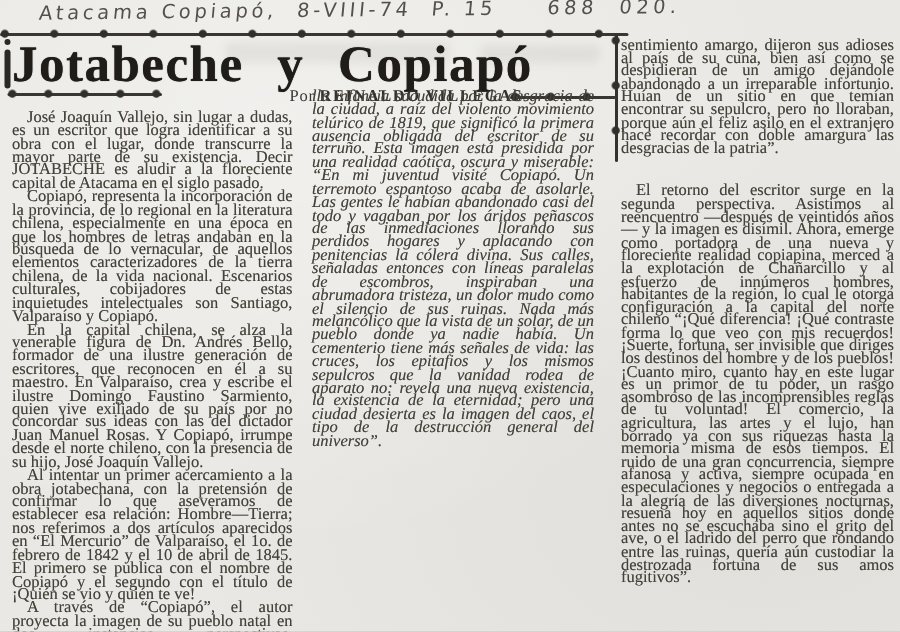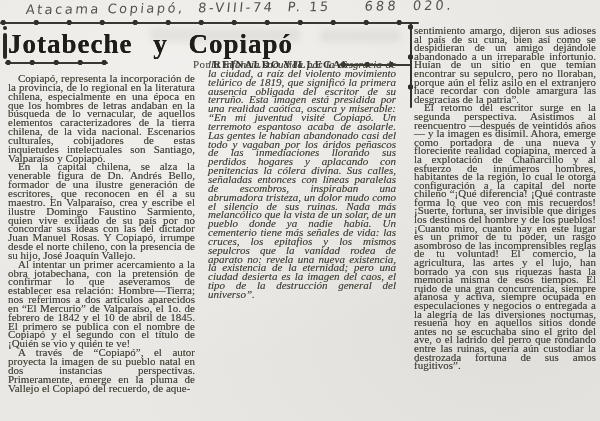--- a/index.html
+++ b/index.html
@@ -60,21 +60,21 @@
     position:absolute;left:3px;top:33px;width:4px;height:26px;
     background:#2b2926;border-radius:2px;
   }
   .left-tick::before{
     content:"";position:absolute;left:0;top:-7px;width:4px;height:4px;
     background:#2b2926;border-radius:50%;
   }
   
   .title{
     position:absolute;left:8px;top:24px;width:402px;height:40px;
-    font-weight:700;font-size:27px;line-height:40px;
+    font-weight:700;font-size:34px;line-height:40px;
     letter-spacing:1px;word-spacing:13px;
     color:#201d19;white-space:nowrap;
     text-shadow:0 0 .5px #201d19;
   }
   .byline{
     position:absolute;left:193px;top:58px;width:150px;
     font-size:11px;letter-spacing:.5px;color:#3c3935;white-space:nowrap;
   }
   .byline .author{font-weight:700;letter-spacing:1px;color:#34312d;}
   
@@ -84,21 +84,21 @@
   
   .col{
     position:absolute;
     font-size:11px;line-height:8.85px;
     text-align:justify;
     color:#464239;
     text-shadow:0 0 .4px rgba(70,66,57,.55);
   }
   .col p{margin:0;text-indent:10px;}
   .col p.no-indent{text-indent:0;}
-  .col p.gap-top{margin-top:0;}
+  .col p.gap-top{margin-top:20px;}
   .dateline{
     text-align:center;padding-left:26px;text-indent:0;margin:0 0 .5px 0;
   }
   .col1{left:8px;top:74px;width:187px;}
   .col2{left:208px;top:60px;width:188px;font-style:italic;}
   .col3{left:414px;top:26px;width:182px;line-height:8.6px;}
 </style>
 </head>
 <body>
 
@@ -112,20 +112,21 @@
 
   <div class="smudge" style="left:150px;top:28px;width:150px;height:14px;"></div>
   <div class="smudge" style="left:320px;top:30px;width:80px;height:12px;"></div>
 
   <div class="title">Jotabeche y Copiapó</div>
   <div class="bead-rule small" style="left:5px;top:59px;width:103px;"></div>
   <div class="byline"><span>Por </span><span class="author">REINALDO VILLEGAS</span></div>
   <div class="bead-rule small" style="left:340px;top:61px;width:71px;"></div>
 
   <div class="col col1">
+    <p>José Joaquín Vallejo, sin lugar a dudas, es un escritor que logra identificar a su obra con el lugar, donde transcurre la mayor parte de su existencia. Decir JOTABECHE es aludir a la floreciente capital de Atacama en el siglo pasado.</p>
     <p>Copiapó, representa la incorporación de la provincia, de lo regional en la literatura chilena, especialmente en una época en que los hombres de letras andaban en la búsqueda de lo vernacular, de aquellos elementos caracterizadores de la tierra chilena, de la vida nacional. Escenarios culturales, cobijadores de estas inquietudes intelectuales son Santiago, Valparaíso y Copiapó.</p>
     <p>En la capital chilena, se alza la venerable figura de Dn. Andrés Bello, formador de una ilustre generación de escritores, que reconocen en él a su maestro. En Valparaíso, crea y escribe el ilustre Domingo Faustino Sarmiento, quien vive exiliado de su país por no concordar sus ideas con las del dictador Juan Manuel Rosas. Y Copiapó, irrumpe desde el norte chileno, con la presencia de su hijo, José Joaquín Vallejo.</p>
     <p>Al intentar un primer acercamiento a la obra jotabechana, con la pretensión de confirmar lo que aseveramos de establecer esa relación: Hombre—Tierra; nos referimos a dos artículos aparecidos en “El Mercurio” de Valparaíso, el 1o. de febrero de 1842 y el 10 de abril de 1845. El primero se publica con el nombre de Copiapó y el segundo con el título de ¡Quién se vio y quién te ve!</p>
     <p>A través de “Copiapó”, el autor proyecta la imagen de su pueblo natal en dos instancias perspectivas. Primeramente, emerge en la pluma de Vallejo el Copiapó del recuerdo, de aque-</p>
   </div>
 
   <div class="col col2">
     <p class="no-indent">lla infancia sacudida por la desgracia de la ciudad, a raíz del violento movimiento telúrico de 1819, que significó la primera ausencia obligada del escritor de su terruño. Esta imagen está presidida por una realidad caótica, oscura y miserable: “En mi juventud visité Copiapó. Un terremoto espantoso acaba de asolarle. Las gentes le habían abandonado casi del todo y vagaban por los áridos peñascos de las inmediaciones llorando sus perdidos hogares y aplacando con penitencias la cólera divina. Sus calles, señaladas entonces con líneas paralelas de escombros, inspiraban una abrumadora tristeza, un dolor mudo como el silencio de sus ruinas. Nada más melancólico que la vista de un solar, de un pueblo donde ya nadie había. Un cementerio tiene más señales de vida: las cruces, los epitafios y los mismos sepulcros que la vanidad rodea de aparato no: revela una nueva existencia, la existencia de la eternidad; pero una ciudad desierta es la imagen del caos, el tipo de la destrucción general del universo”.</p>
   </div>
 

